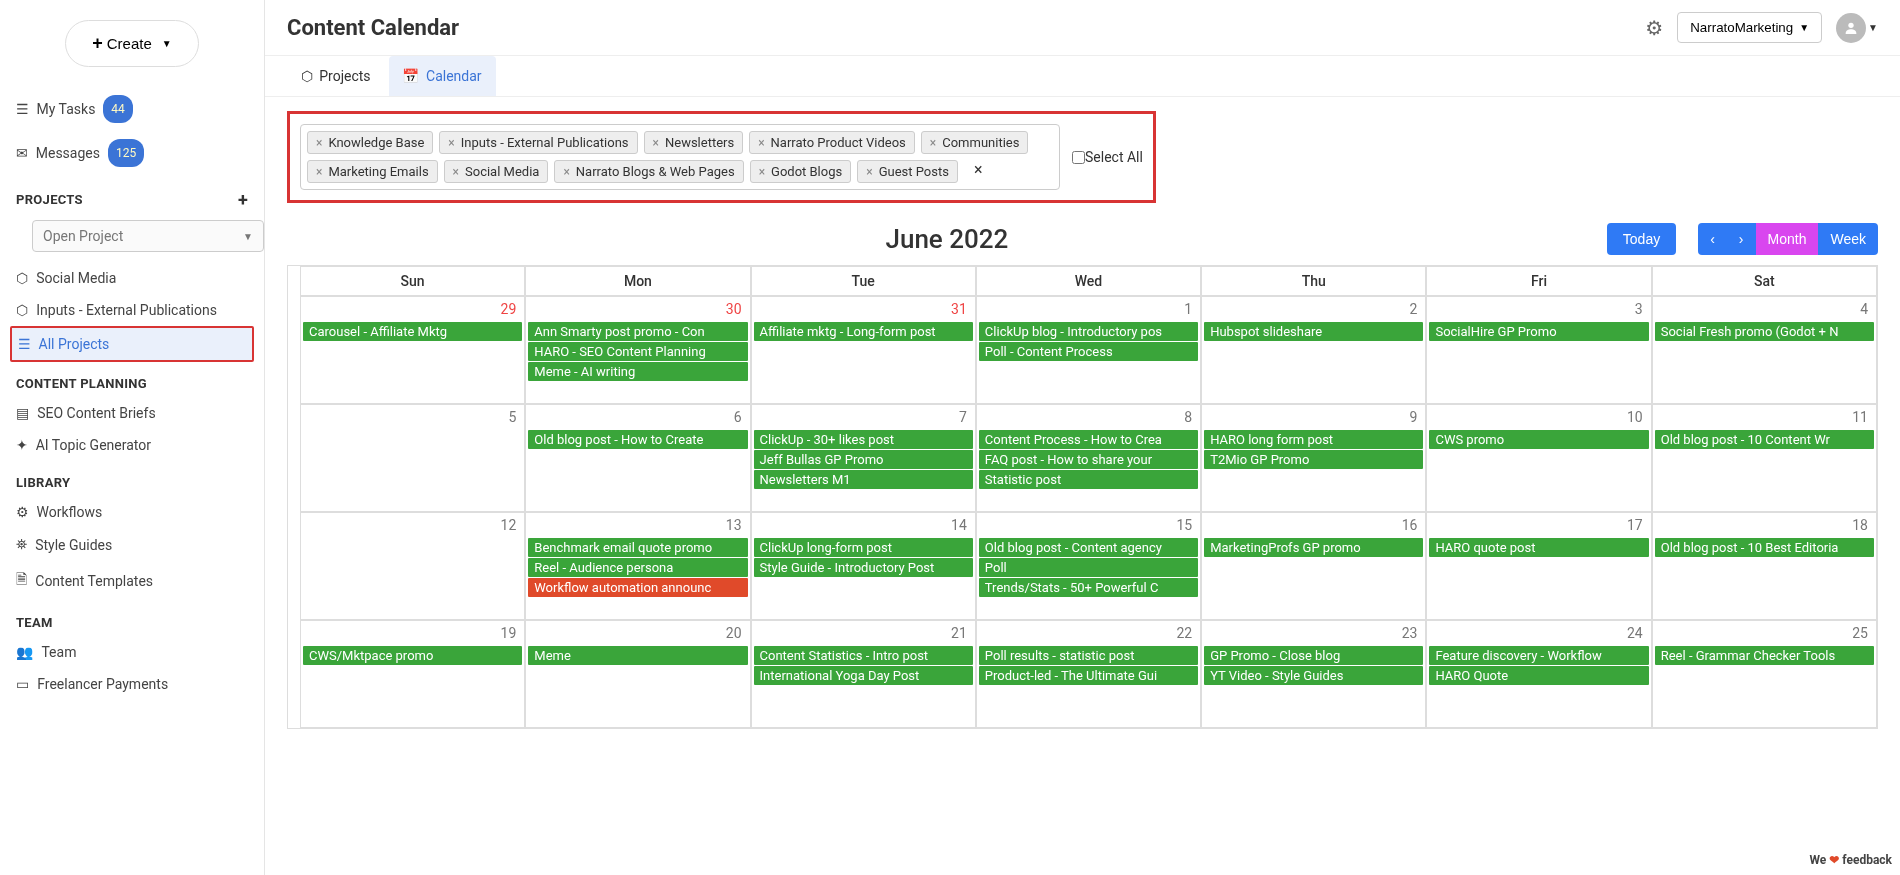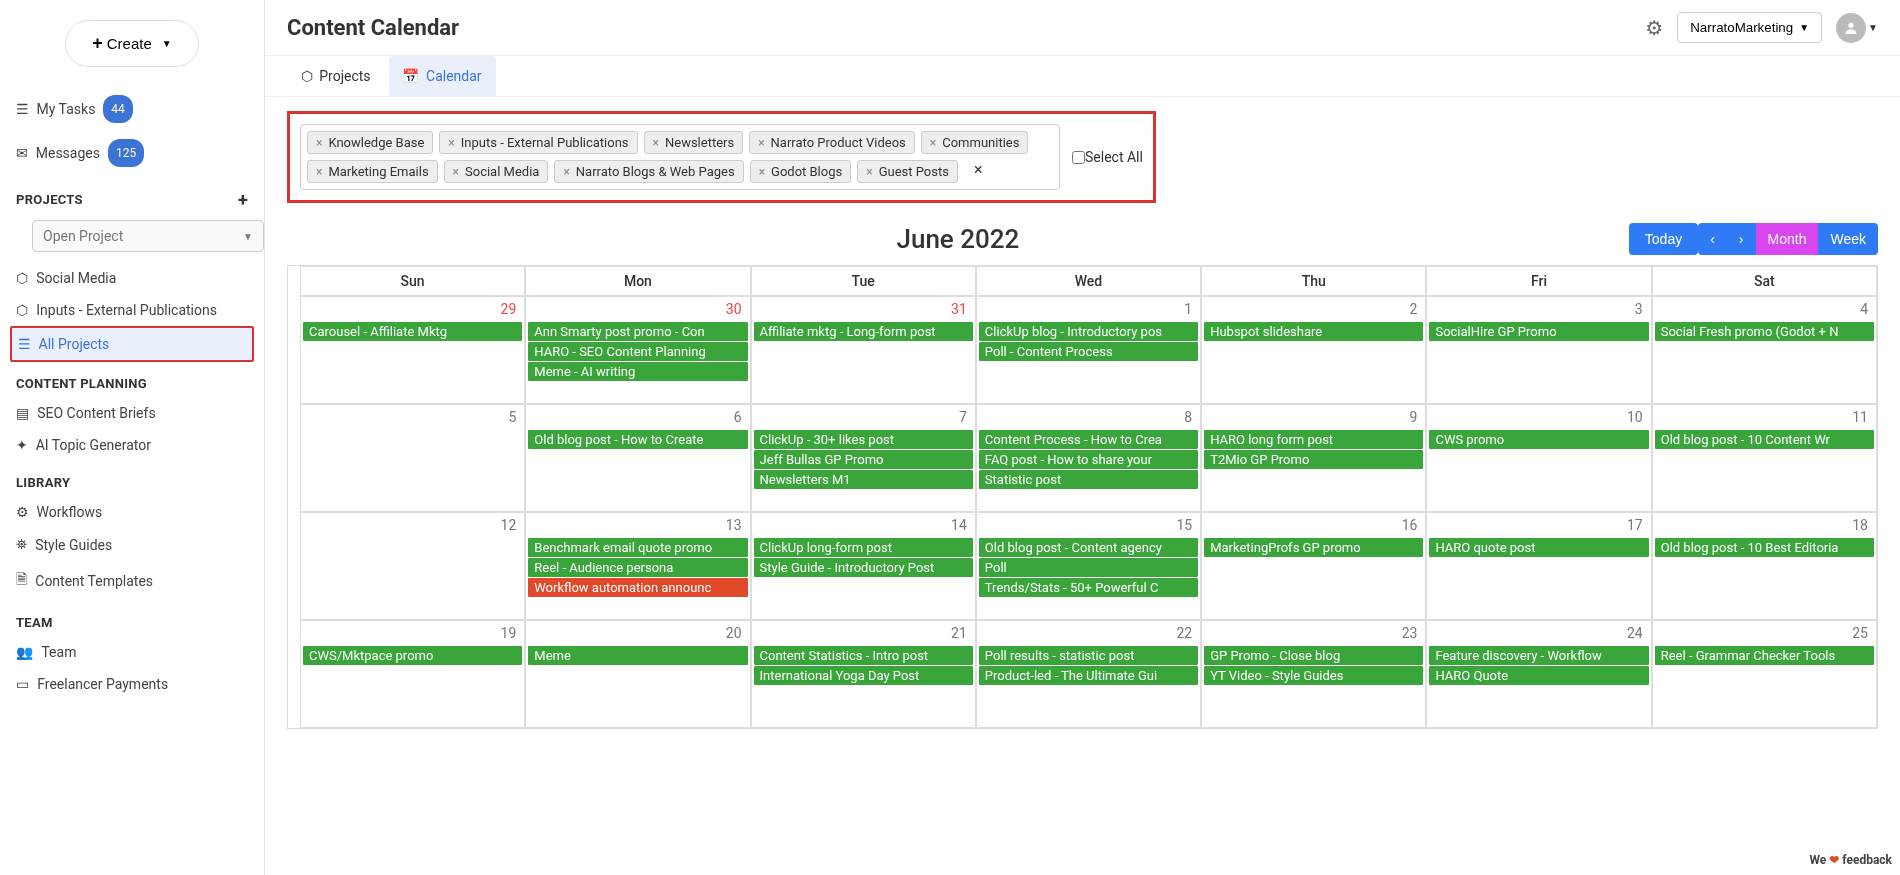--- a/index.html
+++ b/index.html
@@ -228,21 +228,21 @@
         </div>
         <label class="select-all">
           <input type="checkbox" style="">
           <span>Select All</span>
         </label>
       </div>
     </div>
 
     <div class="cal-header">
       <div class="cal-title">June 2022</div>
-      <div style="display:flex;gap:0;">
+      <div style="display:flex;gap:22px;">
         <button class="today-btn">Today</button>
         <div class="nav-group">
           <button class="nav-btn">‹</button>
           <button class="nav-btn">›</button>
           <button class="nav-btn active">Month</button>
           <button class="nav-btn">Week</button>
         </div>
       </div>
     </div>
 

